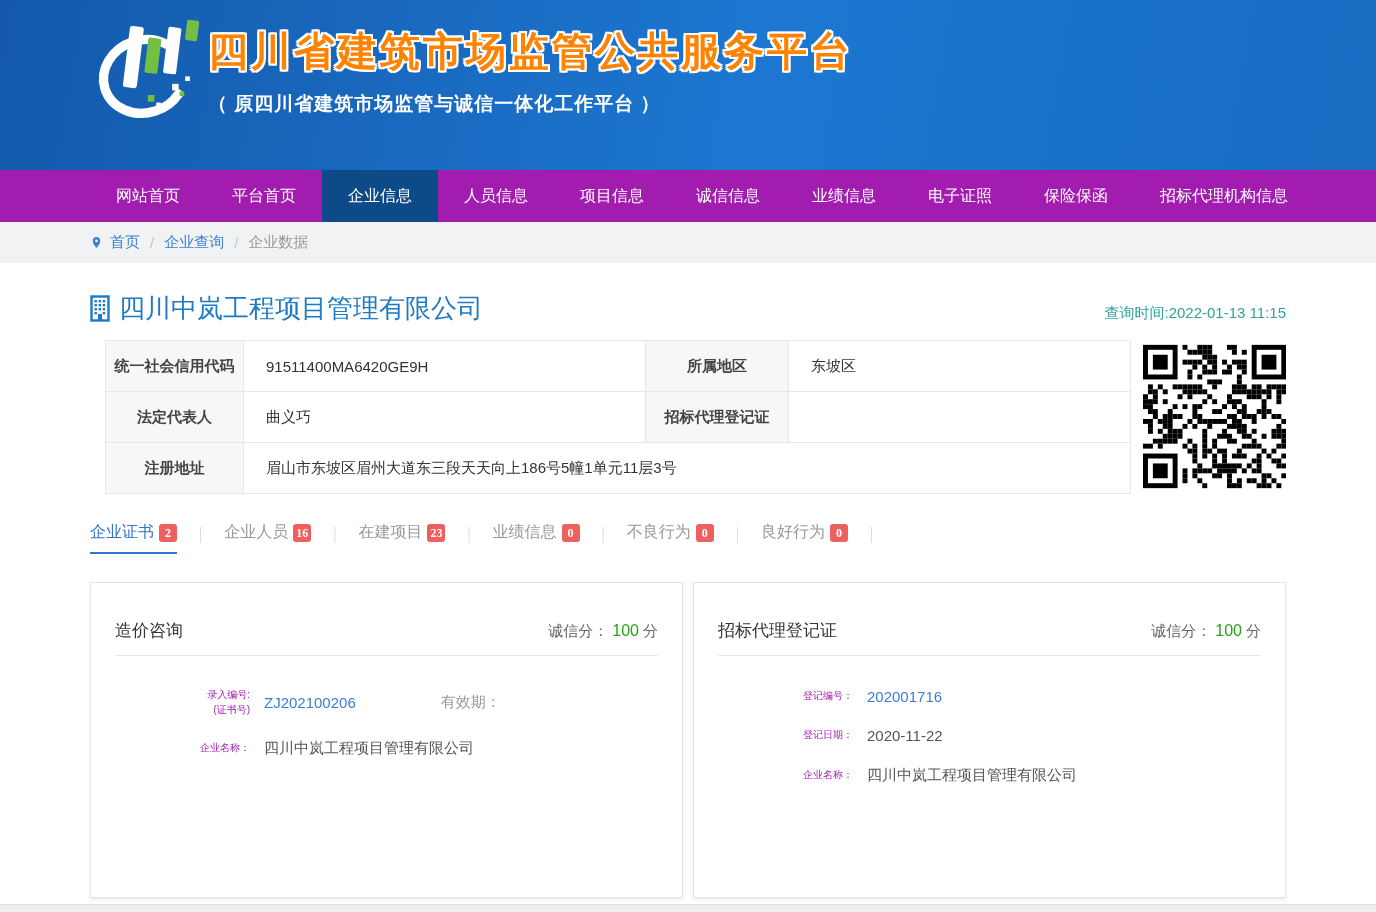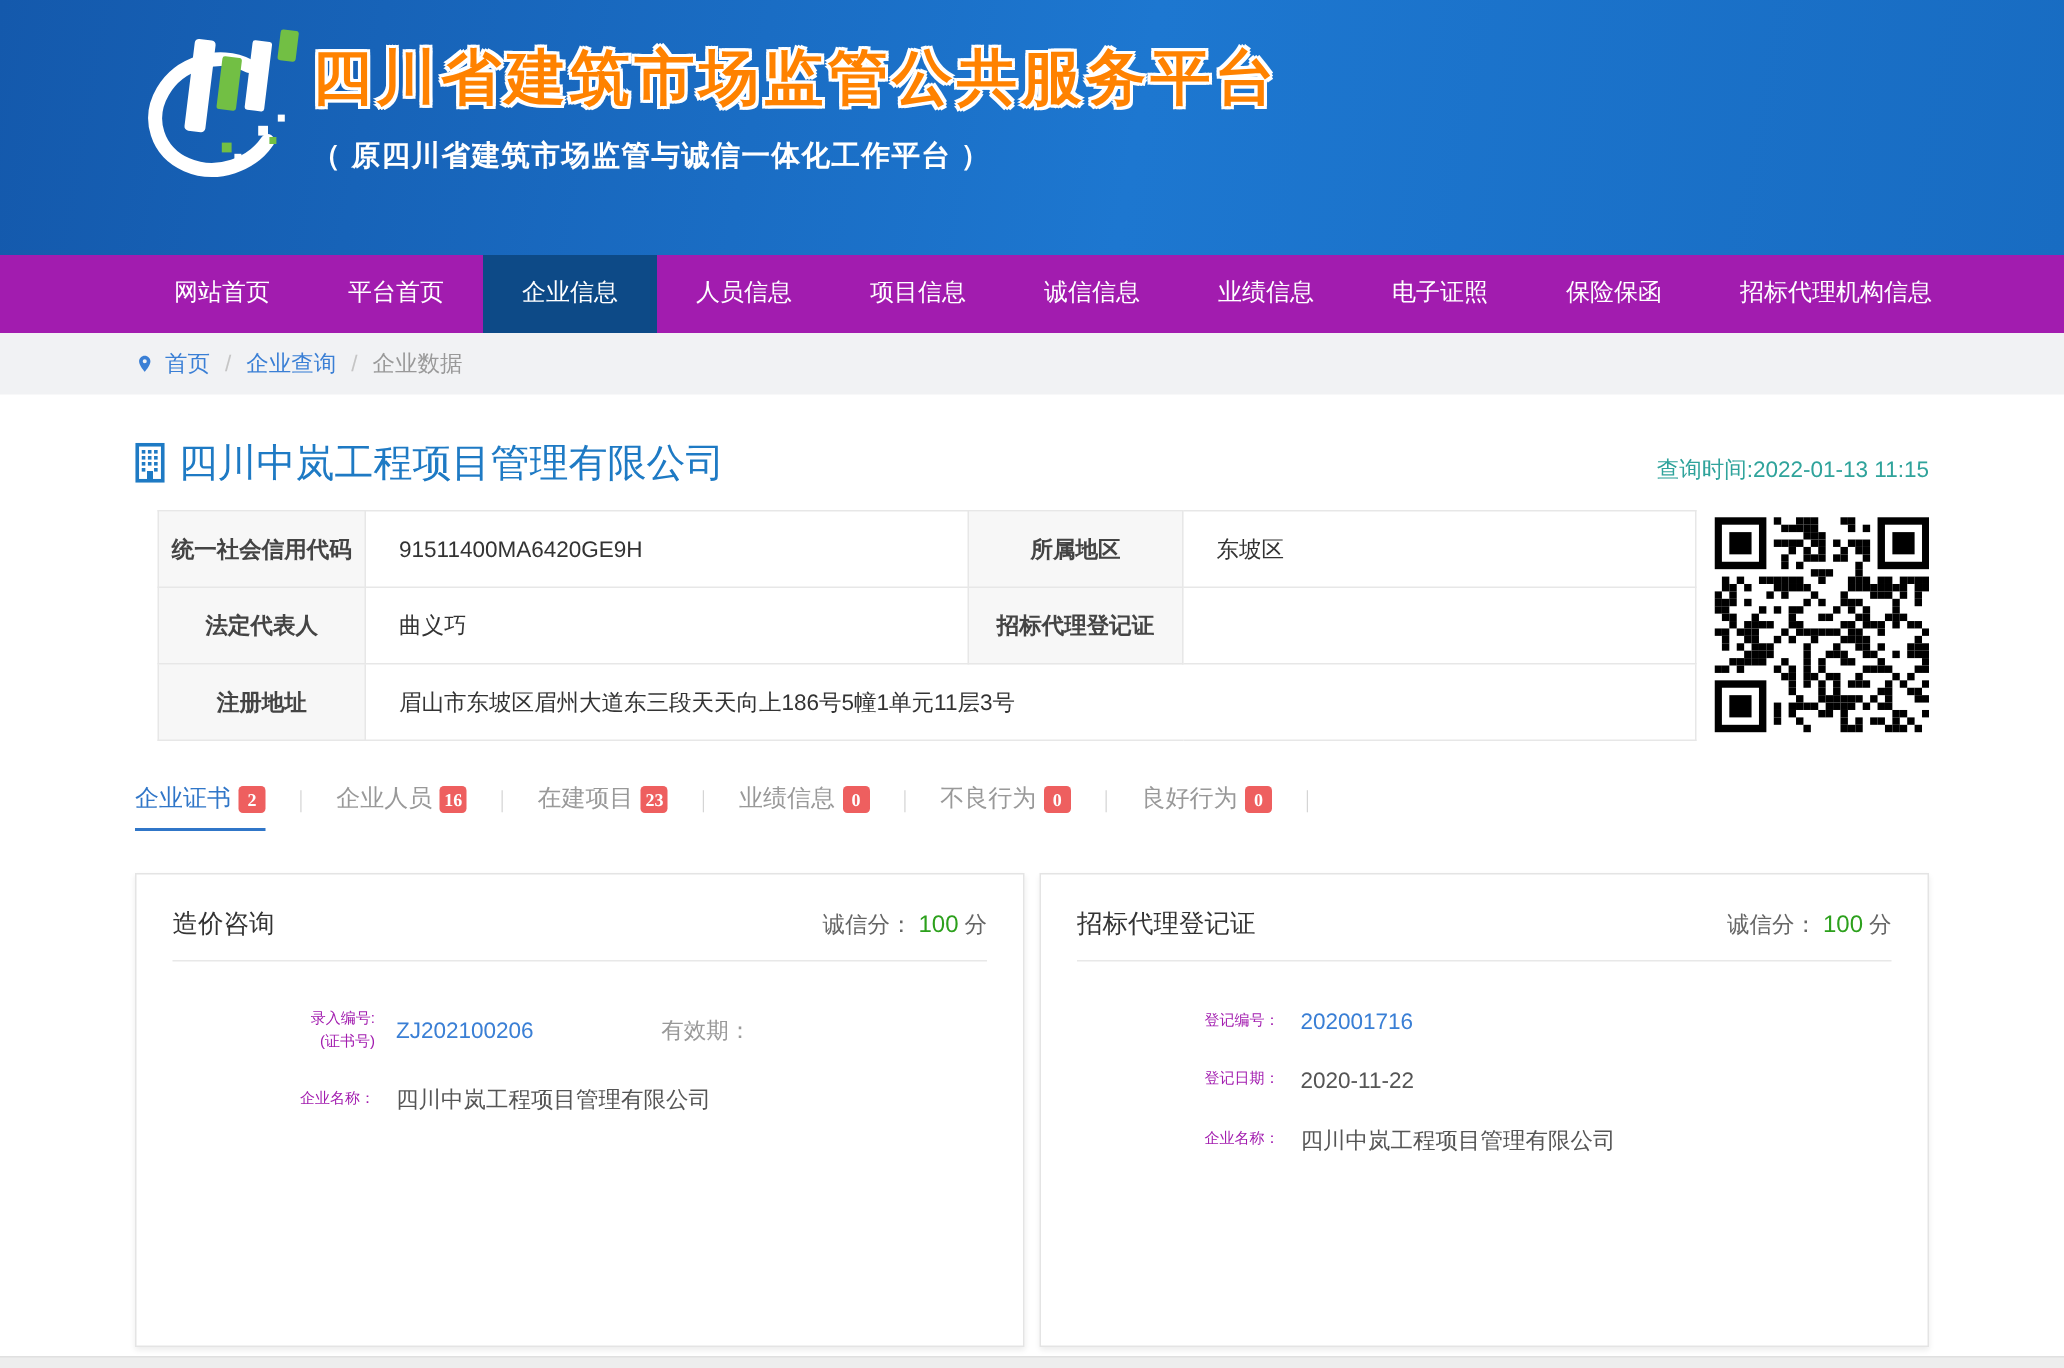--- a/index.html
+++ b/index.html
@@ -68,21 +68,21 @@
     display:inline-block; min-width:18px; height:18px; line-height:18px; padding:0 3px;
     background:#ee5f5f; color:#fff; font-size:12px; border-radius:3px; text-align:center;
     margin-left:5px; font-weight:bold;
   }
   .tab-sep { color:#d5d5d5; margin:0 22px; padding-bottom:9px; }
 
   
   .cards-row { margin-top:28px; display:flex; gap:10px; }
   .cert-card {
     flex:1; height:316px; border:1px solid #e4e4e4; background:#fff;
-    box-shadow:0 2px 4px rgba(0,0,0,0.08); padding:21px 24px;
+    box-shadow:0 2px 4px rgba(0,0,0,0.08); padding:36px 24px;
   }
   .card-head { display:flex; justify-content:space-between; align-items:baseline;
     border-bottom:1px solid #e8e8e8; padding-bottom:13px; }
   .card-title { font-size:17px; color:#333; }
   .card-score { font-size:15px; color:#666; }
   .score-val { color:#2ca01c; font-size:16px; margin:0 4px; }
   .card-body { padding:32px 0 0 30px; }
   .field-row { display:flex; align-items:center; margin-bottom:22px; }
   .flabel { width:105px; text-align:right; color:#a21caf; font-size:10px; line-height:1.45; flex-shrink:0; }
   .fvalue { margin-left:14px; color:#555; font-size:15px; }

